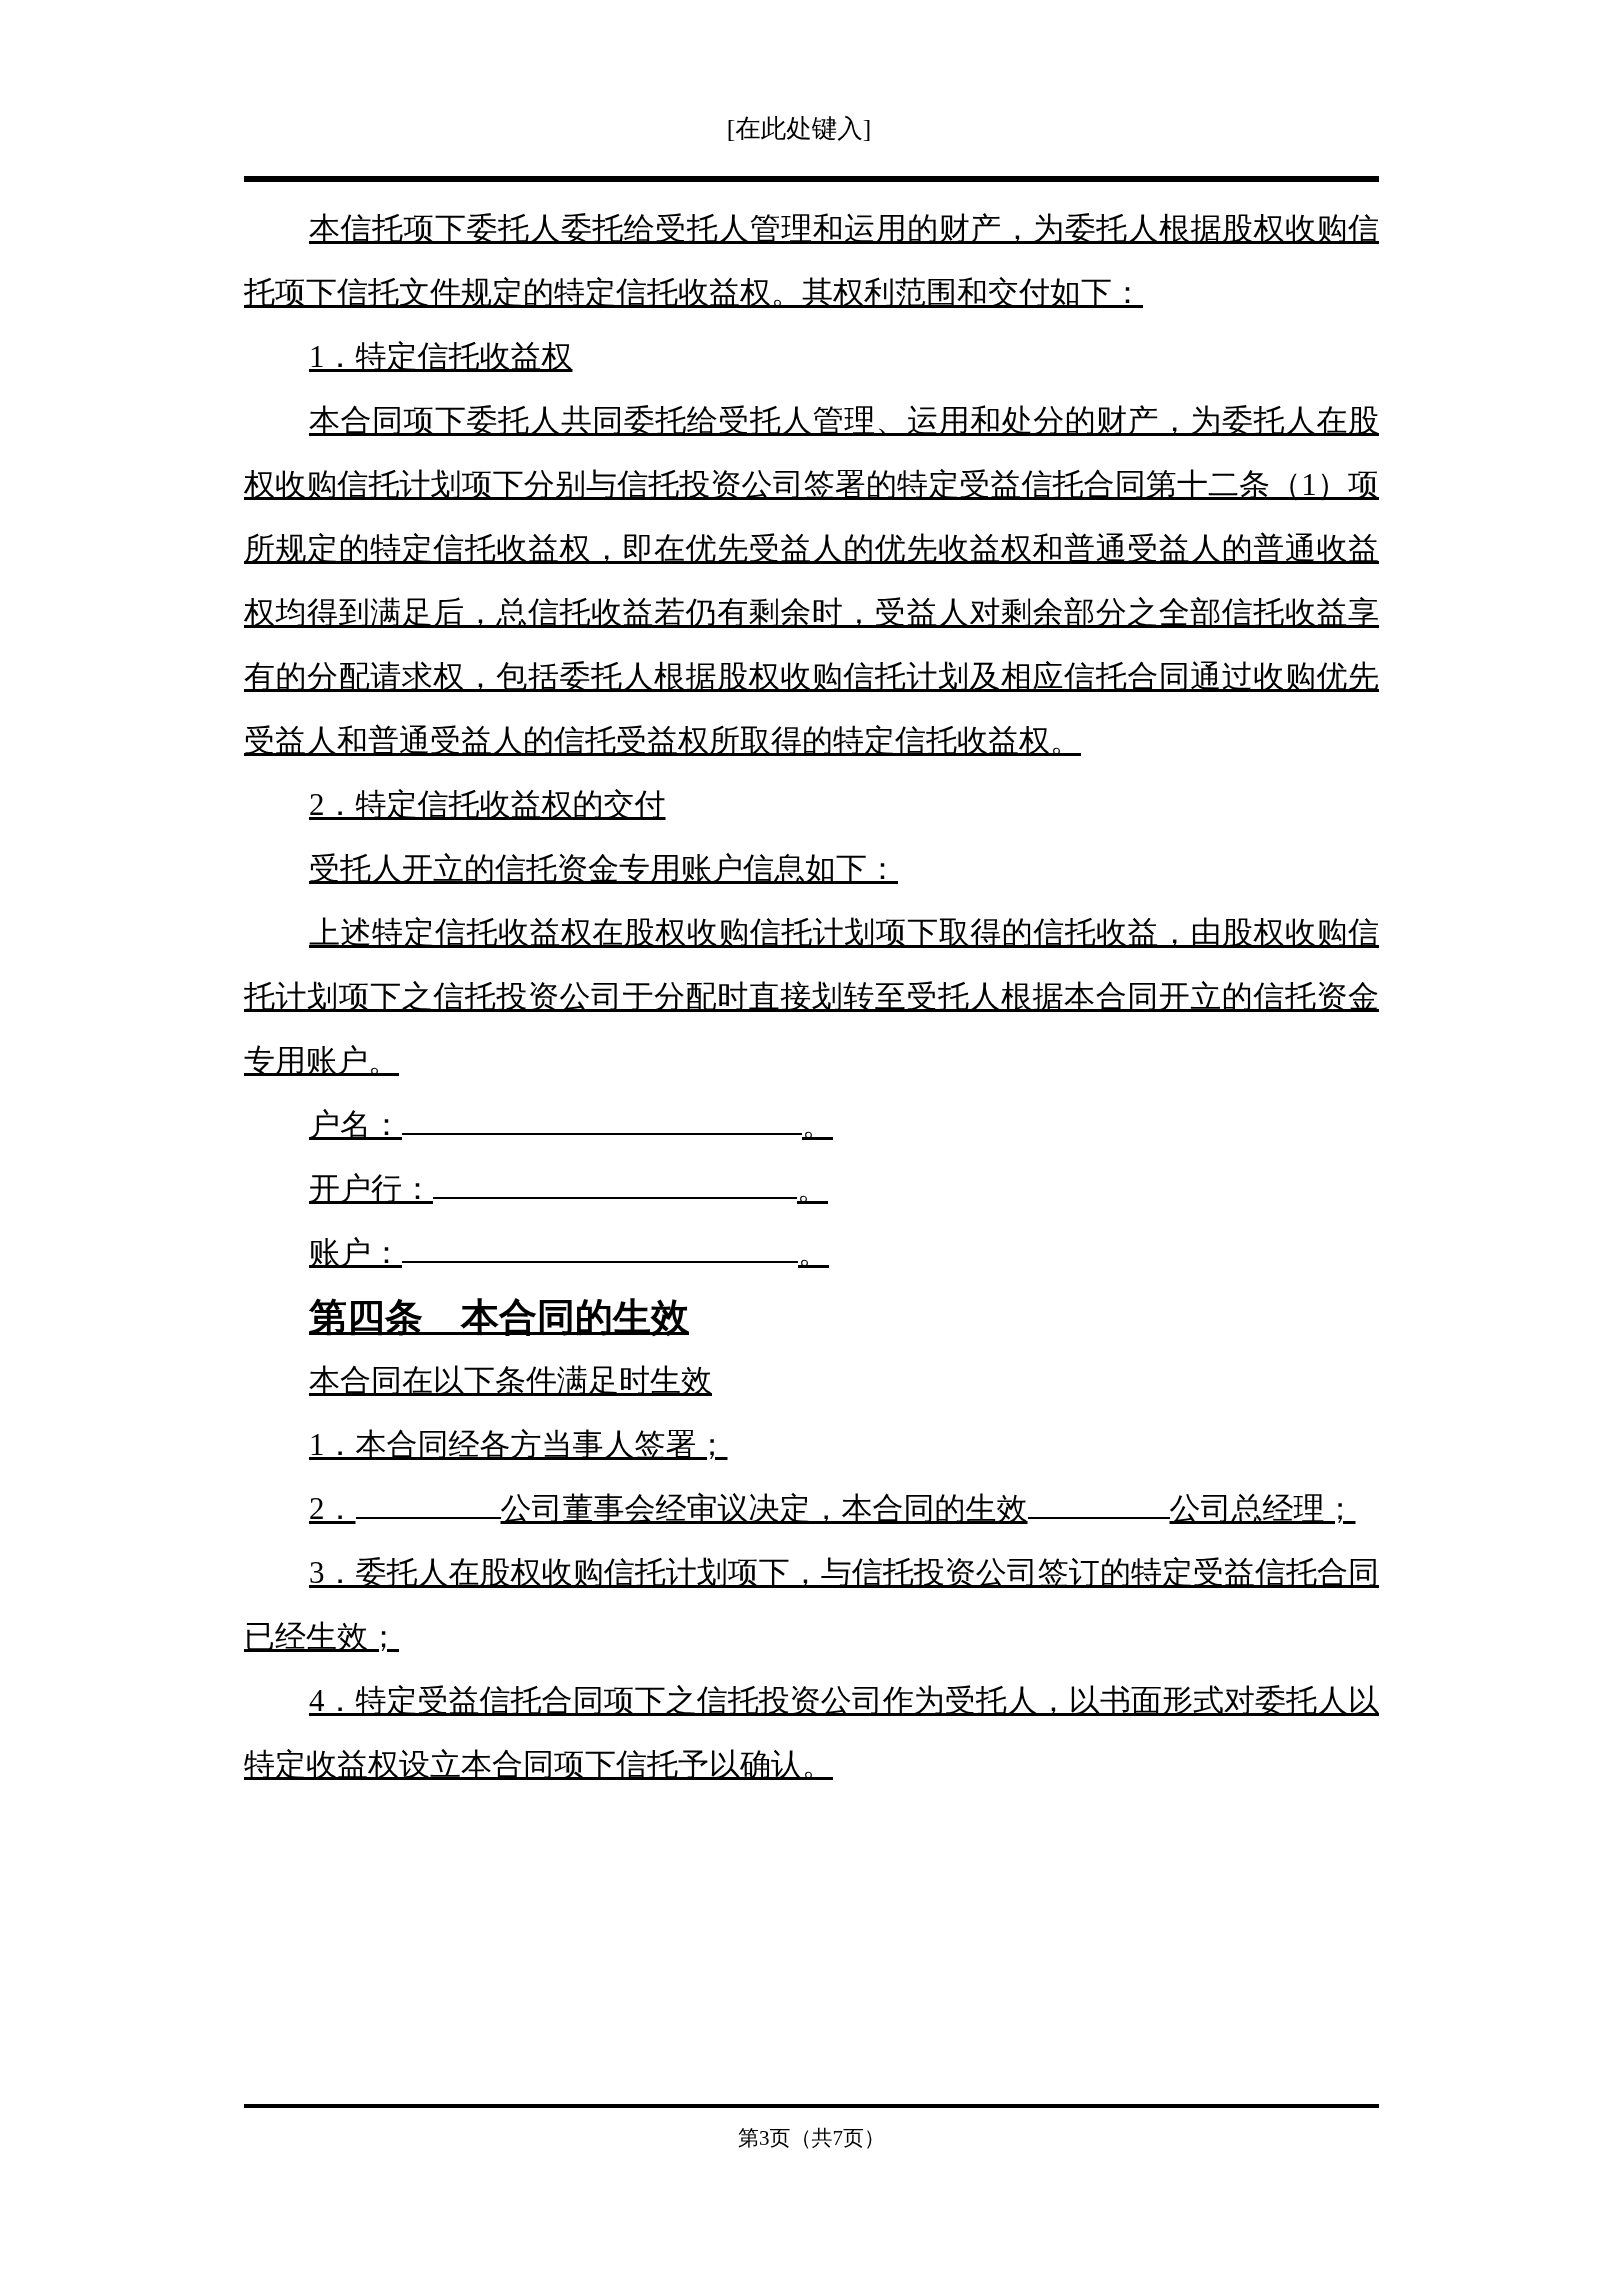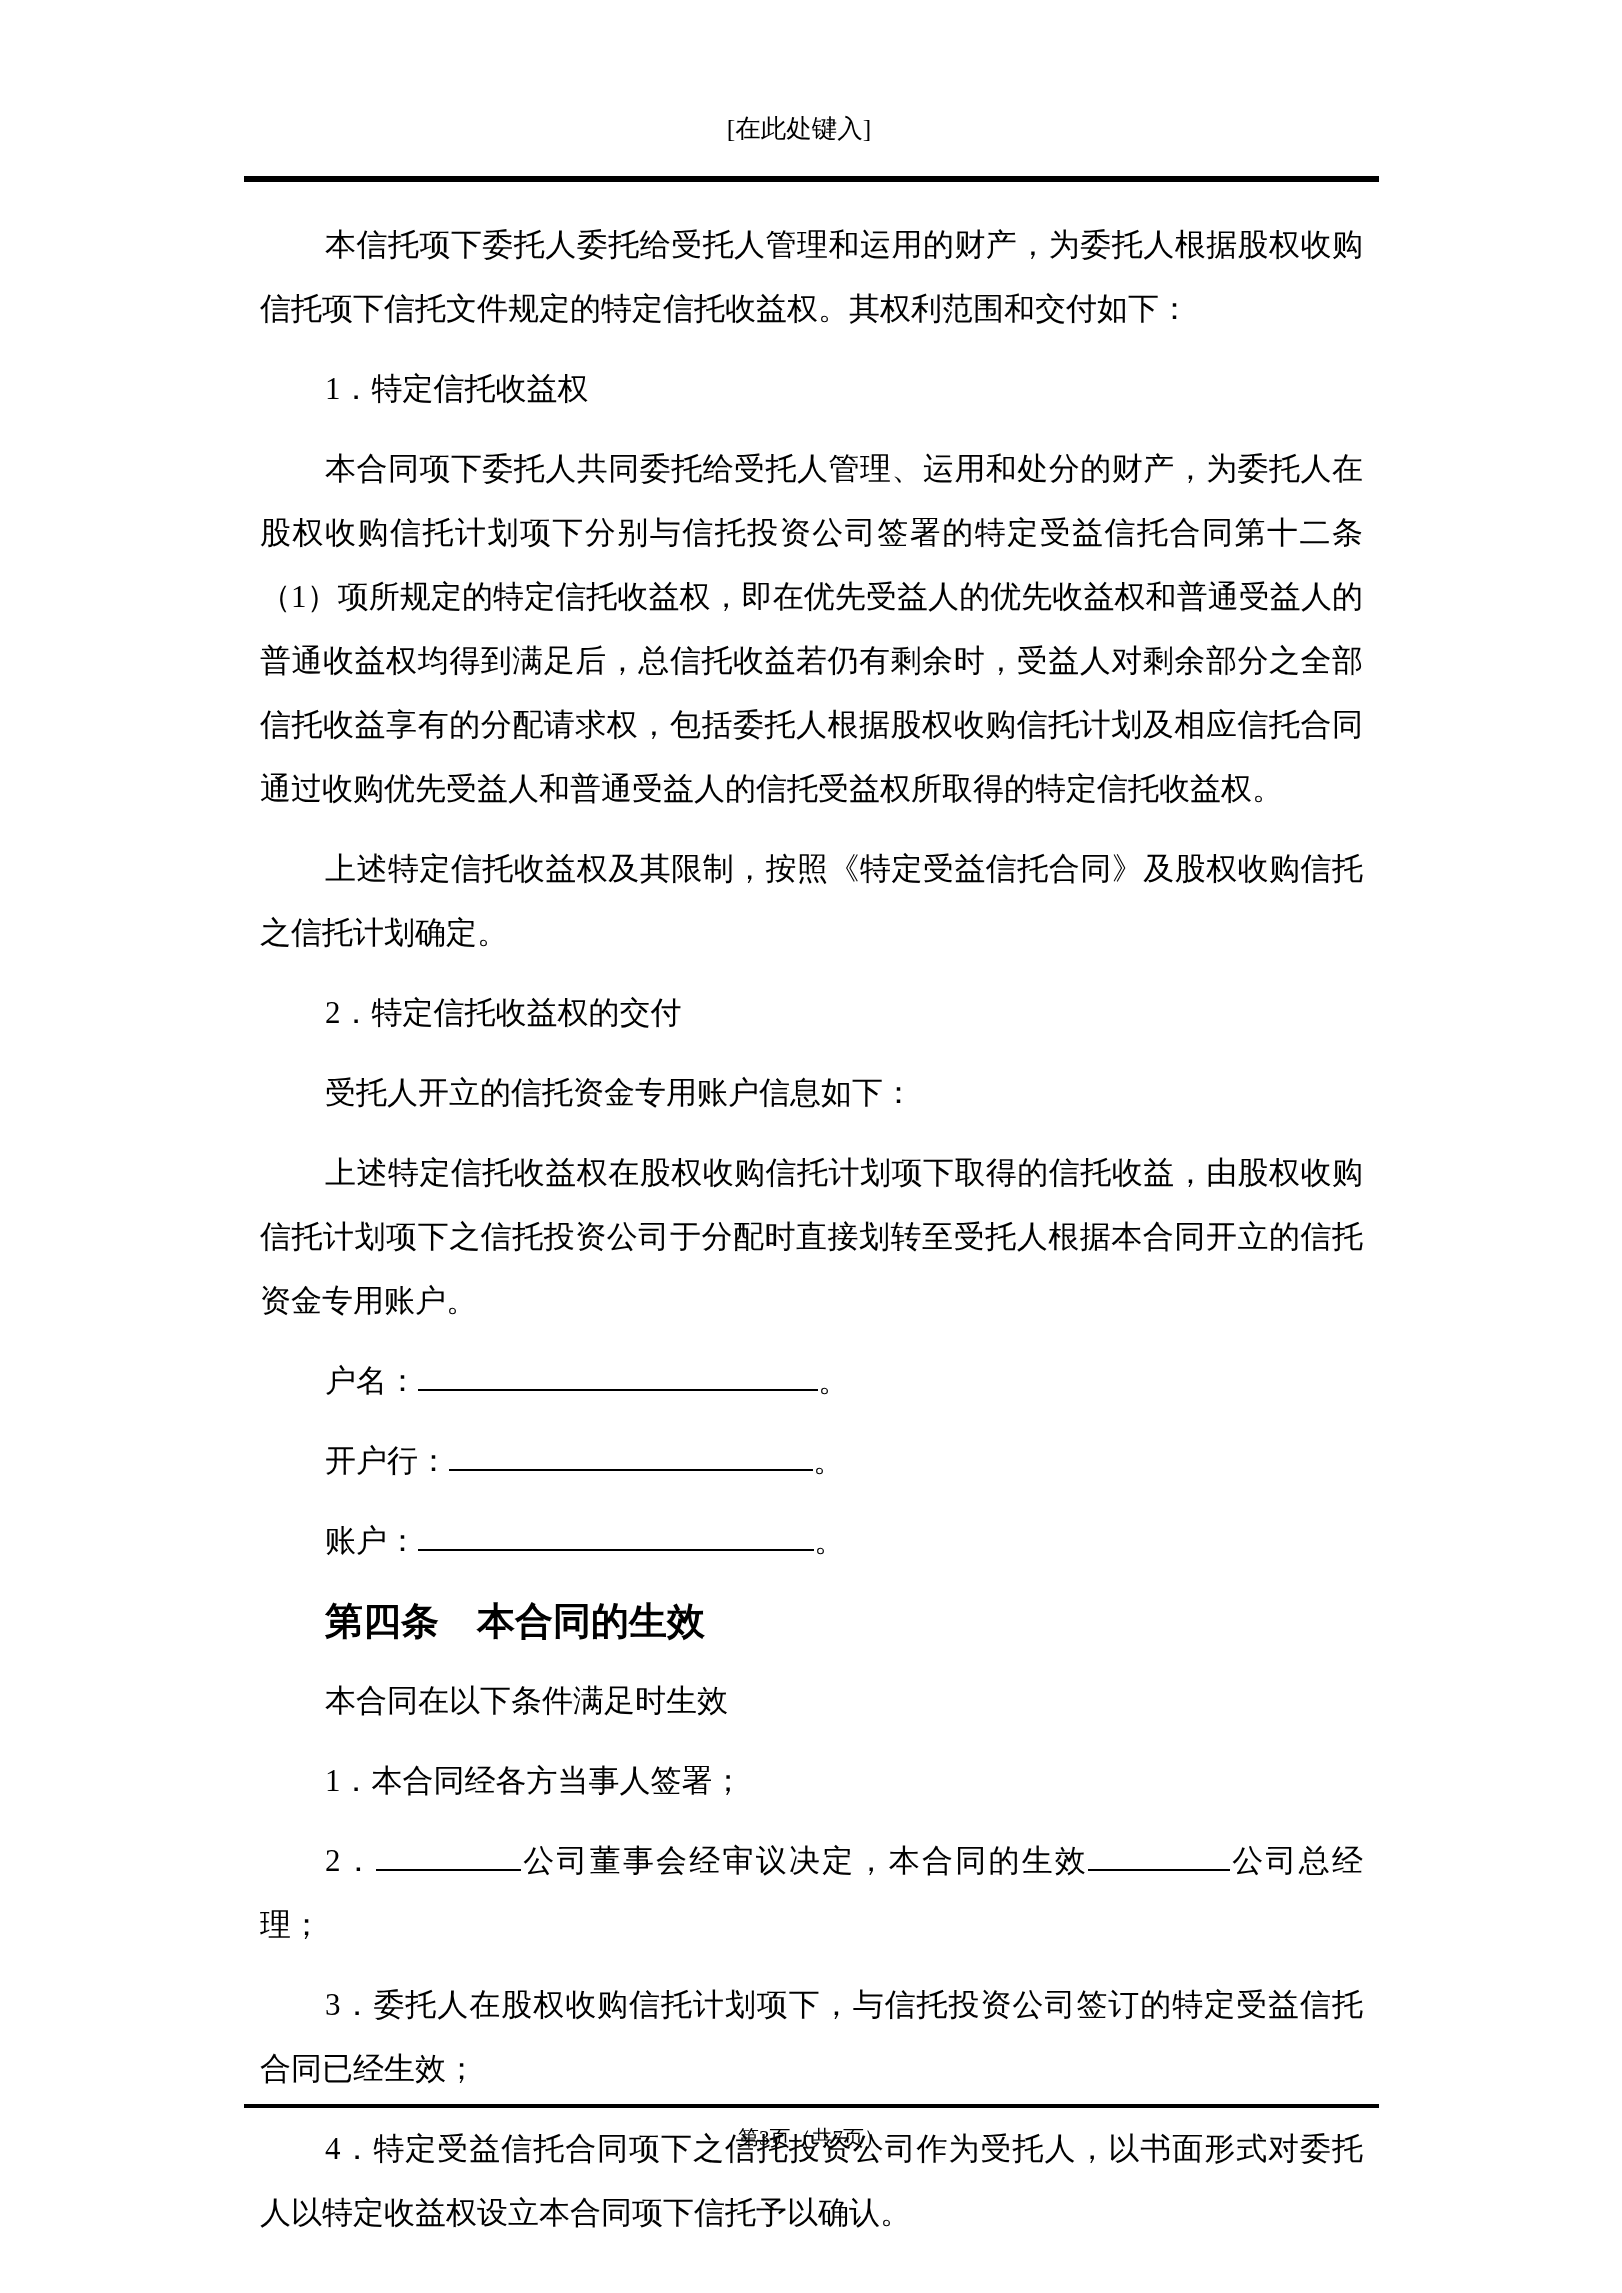--- a/index.html
+++ b/index.html
@@ -17,21 +17,21 @@
   }
   .header-rule {
     position: absolute; top: 176px; left: 244px;
     width: 1135px; height: 5.5px; background: #000000;
   }
   .content {
     position: absolute; top: 197px; left: 244px; width: 1135px;
     font-size: 31px; line-height: 64px;
     text-align: justify;
   }
-  .content p { margin: 16px; text-indent: 65px; }
+  .content p { margin: 0; text-indent: 65px; text-decoration: underline; }
   .heading { font-weight: bold; font-size: 38px; }
   .blank {
     display: inline-block;
     border-bottom: 2.7px solid #000000;
     height: 27px;
   }
   .blank-name { width: 400px; }
   .blank-bank { width: 364px; }
   .blank-acct { width: 396px; }
   .blank-inline-1 { width: 145px; }
@@ -51,21 +51,20 @@
 <div class="page-header">
   <span>[在此处键入]</span>
 </div>
 
 <div class="header-rule"></div>
 
 <div class="content">
   <p>本信托项下委托人委托给受托人管理和运用的财产，为委托人根据股权收购信托项下信托文件规定的特定信托收益权。其权利范围和交付如下：</p>
   <p>1．特定信托收益权</p>
   <p>本合同项下委托人共同委托给受托人管理、运用和处分的财产，为委托人在股权收购信托计划项下分别与信托投资公司签署的特定受益信托合同第十二条（1）项所规定的特定信托收益权，即在优先受益人的优先收益权和普通受益人的普通收益权均得到满足后，总信托收益若仍有剩余时，受益人对剩余部分之全部信托收益享有的分配请求权，包括委托人根据股权收购信托计划及相应信托合同通过收购优先受益人和普通受益人的信托受益权所取得的特定信托收益权。</p>
-  <p>上述特定信托收益权及其限制，按照《特定受益信托合同》及股权收购信托之信托计划确定。</p>
   <p>2．特定信托收益权的交付</p>
   <p>受托人开立的信托资金专用账户信息如下：</p>
   <p>上述特定信托收益权在股权收购信托计划项下取得的信托收益，由股权收购信托计划项下之信托投资公司于分配时直接划转至受托人根据本合同开立的信托资金专用账户。</p>
 
   <p><span>户名：</span><span class="blank blank-name"></span><span>。</span></p>
   <p><span>开户行：</span><span class="blank blank-bank"></span><span>。</span></p>
   <p><span>账户：</span><span class="blank blank-acct"></span><span>。</span></p>
 
   <p class="heading">第四条　本合同的生效</p>
   <p>本合同在以下条件满足时生效</p>

